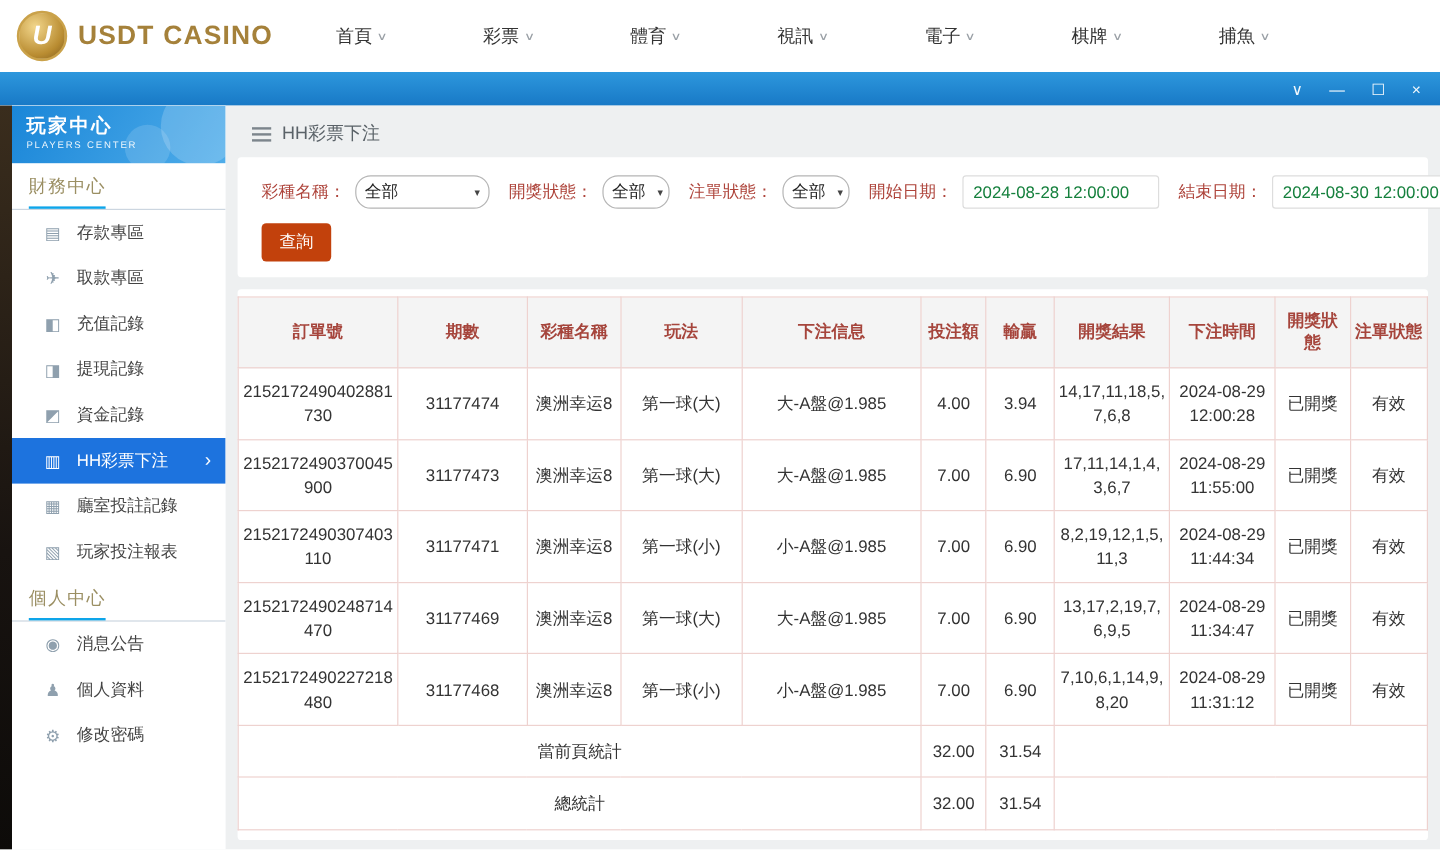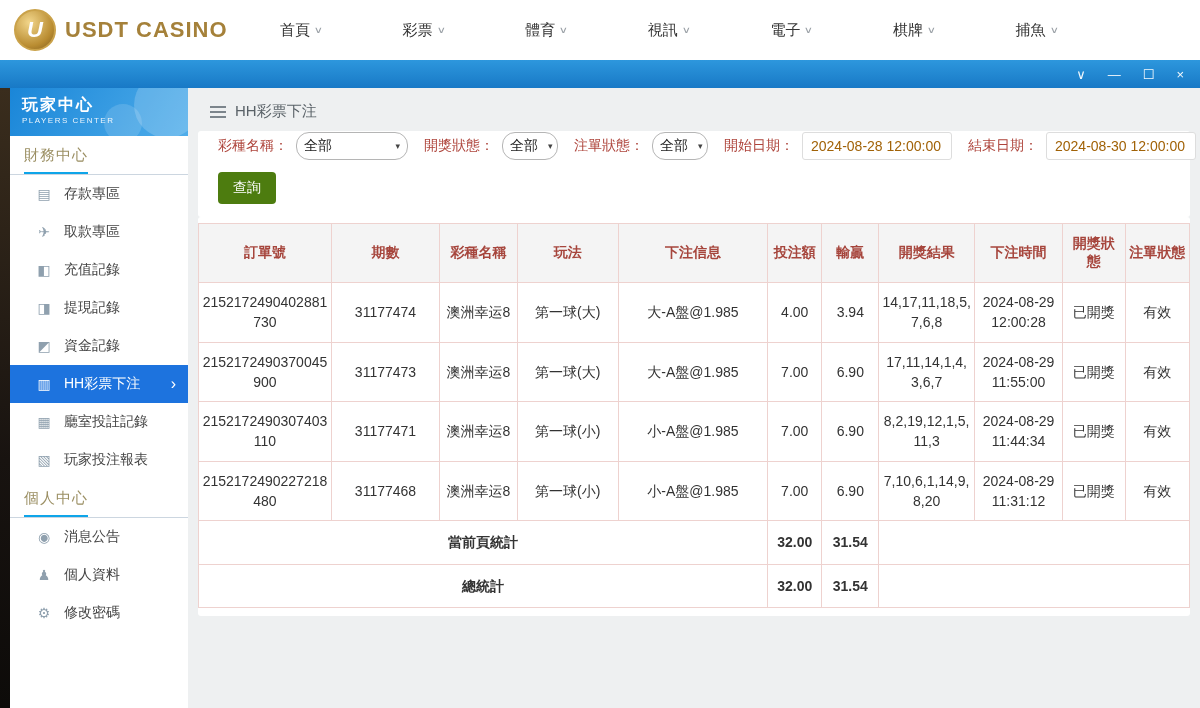--- a/index.html
+++ b/index.html
@@ -48,42 +48,42 @@
   .menu-item .mi-arrow { margin-left:auto; font-size:16px; }
 
   
   .main { flex:1; padding:0 10px; overflow:hidden; }
   .page-header { display:flex; align-items:center; gap:9px; padding:14px 4px 10px 12px; color:#5a6268; font-size:15px; }
   .hamburger { width:16px; height:12px; display:inline-block; border-top:2px solid #7c858c;
     border-bottom:2px solid #7c858c; position:relative; cursor:pointer; }
   .hamburger::after { content:""; position:absolute; left:0; right:0; top:3px; height:2px; background:#7c858c; }
 
   .card { background:#fff; border-radius:3px; }
-  .filter-card { padding:1px 20px 13px; }
+  .filter-card { padding:15px 20px 13px; margin-bottom:10px; }
   .filter-row { display:flex; align-items:center; gap:8px; white-space:nowrap; }
   .f-label { color:#ae443b; font-size:14px; margin-left:8px; }
   .f-label:first-child { margin-left:0; }
   .sel { display:inline-flex; align-items:center; justify-content:space-between; gap:10px;
     border:1px solid #b5b5b5; border-radius:13px; background:#fff; padding:4px 7px; font-size:14px;
     color:#222; min-width:56px; cursor:pointer; }
   .sel-wide { min-width:112px; }
   .sel-arrow { font-size:9px; color:#444; }
-  .f-input { width:150px; border:1px solid #ddd; border-radius:3px; padding:5px 8px; font-size:14px;
-    color:#a16207; font-family:inherit; }
-  .btn-search { margin-top:12px; background:#4d7c0f; color:#fff; border:none; border-radius:4px;
+  .f-input { width:164px; border:1px solid #ddd; border-radius:3px; padding:5px 8px; font-size:14px;
+    color:#15803d; font-family:inherit; }
+  .btn-search { margin-top:12px; background:#c2410c; color:#fff; border:none; border-radius:4px;
     font-size:14px; padding:7px 15px; cursor:pointer; }
 
   
   .table-card { padding:6px 0 8px; margin-bottom:27px; }
   table.bets { width:100%; border-collapse:collapse; table-layout:fixed; font-size:14px; }
   table.bets th { background:#f4f4f4; color:#a6453c; font-weight:bold; padding:11px 3px;
     border:1px solid #eed2cf; text-align:center; }
   table.bets td { padding:9px 3px; border:1px solid #eed2cf; color:#333; text-align:center;
     word-break:break-all; line-height:1.45; }
-  tr.summary-row td { padding:11px 3px;font-weight:bold; }
+  tr.summary-row td { padding:11px 3px; }
 </style>
 </head>
 <body>
 
 <div class="window">
 
   <header class="topbar">
     <div class="logo">
       <span class="logo-badge">U</span>
       <span class="logo-text">USDT CASINO</span>
@@ -282,20 +282,33 @@
                 <td>第一球(小)</td>
                 <td>小-A盤@1.985</td>
                 <td>7.00</td>
                 <td>6.90</td>
                 <td>8,2,19,12,1,5,11,3</td>
                 <td>2024-08-29 11:44:34</td>
                 <td>已開獎</td>
                 <td>有效</td>
               </tr>
               <tr>
+                <td>2152172490248714470</td>
+                <td>31177469</td>
+                <td>澳洲幸运8</td>
+                <td>第一球(大)</td>
+                <td>大-A盤@1.985</td>
+                <td>7.00</td>
+                <td>6.90</td>
+                <td>13,17,2,19,7,6,9,5</td>
+                <td>2024-08-29 11:34:47</td>
+                <td>已開獎</td>
+                <td>有效</td>
+              </tr>
+              <tr>
                 <td>2152172490227218480</td>
                 <td>31177468</td>
                 <td>澳洲幸运8</td>
                 <td>第一球(小)</td>
                 <td>小-A盤@1.985</td>
                 <td>7.00</td>
                 <td>6.90</td>
                 <td>7,10,6,1,14,9,8,20</td>
                 <td>2024-08-29 11:31:12</td>
                 <td>已開獎</td>

